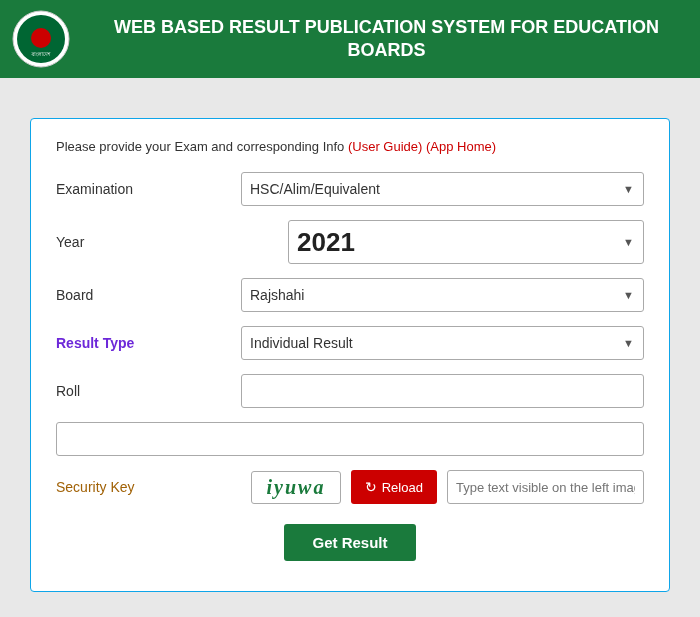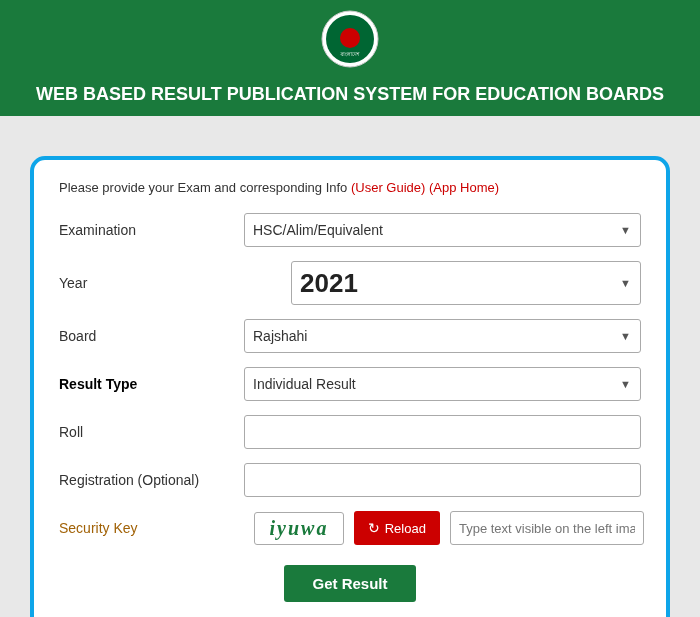--- a/index.html
+++ b/index.html
@@ -10,21 +10,20 @@
       width: 700px;
     }
 
     
     .header {
       background: #1a7a3c;
       display: flex;
       align-items: center;
       padding: 10px 12px;
       gap: 15px;
-      flex-direction: column;
     }
     .header-logo {
       width: 58px;
       height: 58px;
       flex-shrink: 0;
     }
     .header-text {
       text-align: center;
       flex: 1;
     }
@@ -40,22 +39,22 @@
       margin-top: 3px;
     }
 
     
     .main {
       padding: 40px 30px 30px 30px;
     }
 
     .form-card {
       background: #ffffff;
-      border: 4px solid #0ea5e9;
-      border-radius: 15px;
+      border: 1px solid #0ea5e9;
+      border-radius: 4px;
       padding: 20px 25px 30px 25px;
     }
 
     .info-text {
       font-size: 13px;
       color: #333;
       margin-bottom: 18px;
     }
     .info-text .user-guide {
       color: #cc0000;
@@ -72,21 +71,21 @@
       align-items: center;
       margin-bottom: 14px;
     }
     .form-label {
       width: 185px;
       font-size: 14px;
       color: #333;
       flex-shrink: 0;
     }
     .form-label.red {
-      color: #000000;
+      color: #6d28d9;
       font-weight: bold;
     }
     .form-control {
       flex: 1;
       height: 34px;
       border: 1px solid #aaa;
       border-radius: 3px;
       padding: 0 8px;
       font-size: 14px;
       color: #333;
@@ -309,21 +308,20 @@
         </select>
       </div>
     </div>
 
     <div class="form-row">
       <div class="form-label">Roll</div>
       <input class="form-control" type="text" style="">
     </div>
 
     <div class="form-row">
-      <div class="form-label">Registration (Optional)</div>
       <input class="form-control" type="text" style="">
     </div>
 
     <div class="security-row">
       <div class="security-label">Security Key</div>
       <div class="captcha-image">iyuwa</div>
       <button class="reload-btn">
         <span class="reload-icon">↻</span>
         <span>Reload</span>
       </button>

